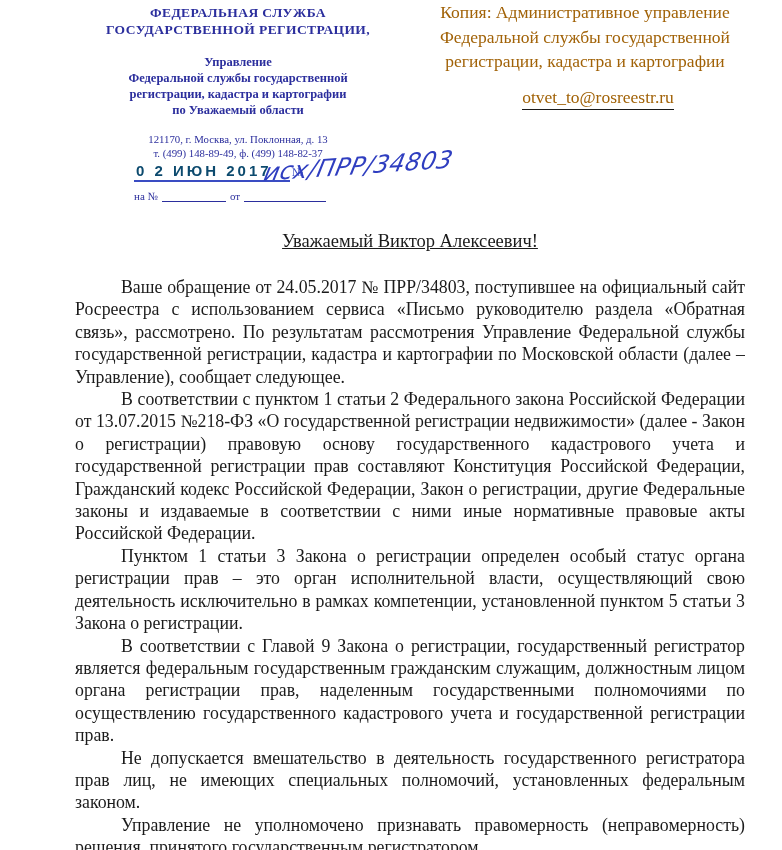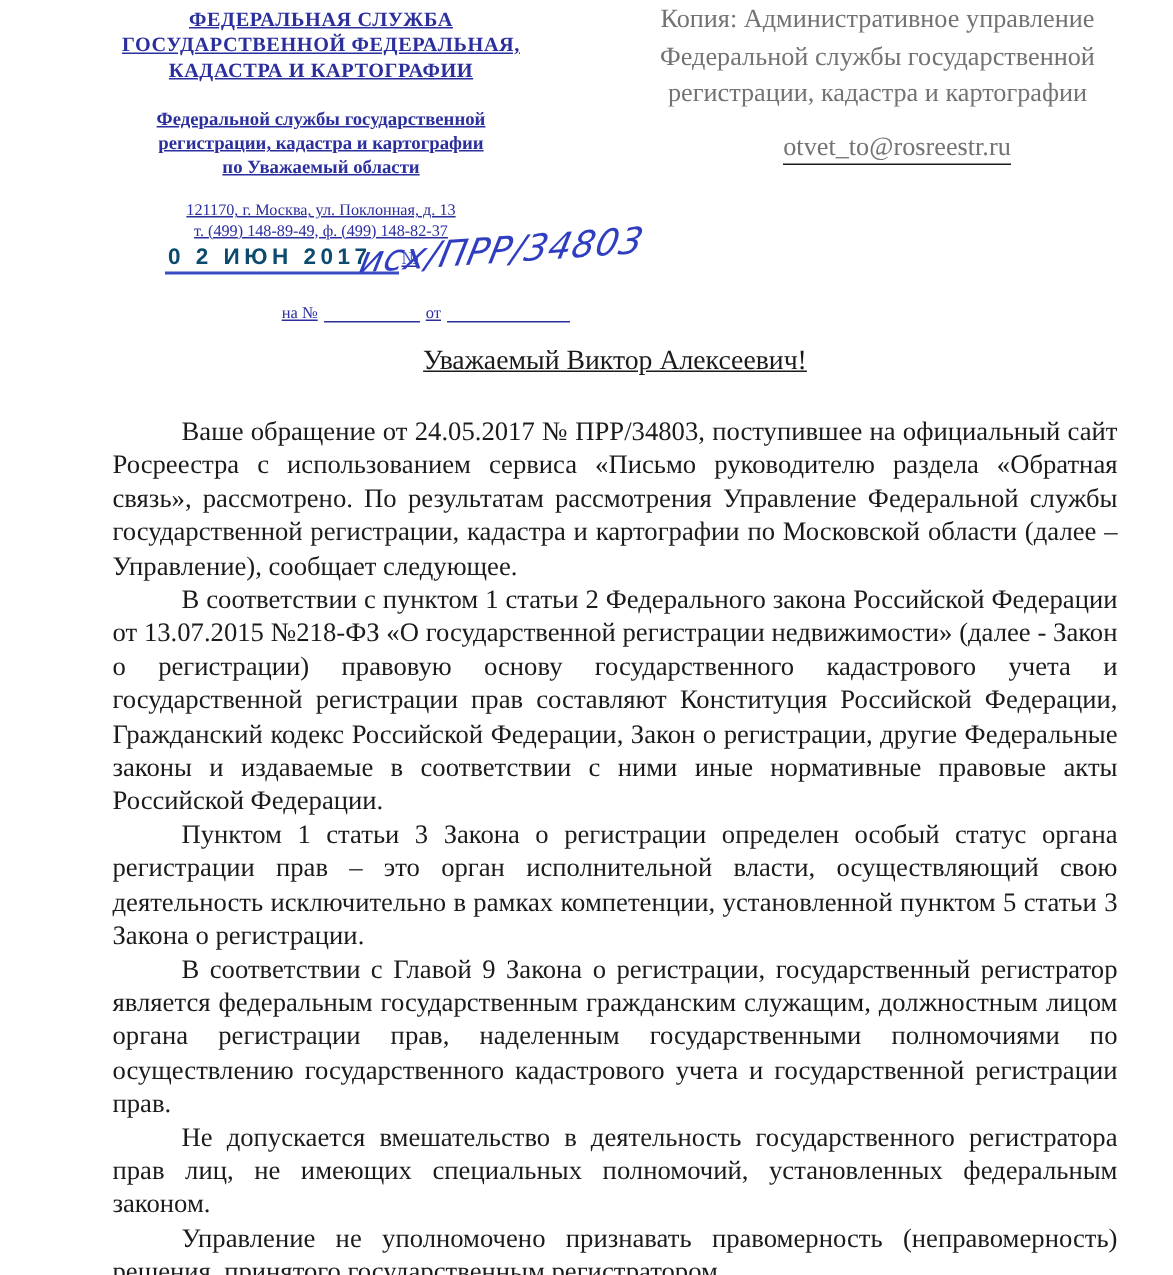--- a/index.html
+++ b/index.html
@@ -10,26 +10,25 @@
     margin: 0 auto;
     background: #ffffff;
     font-family: "Liberation Serif", serif;
     color: #1b1b1b;
     overflow: hidden;
   }
 
   
   .letterhead {
     position: absolute;
-    left: 48px;
+    left: 72px;
     top: 4px;
     width: 332px;
     text-align: center;
     color: #2b2e9d;
-    text-decoration: underline;
   }
   .agency-line {
     font-weight: bold;
     font-size: 13.5px;
     line-height: 17px;
     letter-spacing: 0.4px;
   }
   .office-block { margin-top: 16px; }
   .office-line {
     font-weight: bold;
@@ -71,22 +70,22 @@
     top: -9px;
     font-family: "DejaVu Sans", sans-serif;
     font-style: italic;
     font-size: 24px;
     letter-spacing: 0.5px;
     color: #2f3ec0;
     transform: rotate(-4deg) skewX(-16deg);
     white-space: nowrap;
   }
   .ref-row {
-    margin-top: 16px;
-    text-align: right;
+    margin-top: 4px;
+    text-align: left;
     padding-left: 62px;
     font-size: 11px;
     color: #2b2e9d;
     white-space: nowrap;
   }
   .blank {
     display: inline-block;
     border-bottom: 1px solid #2b2e9d;
     height: 12px;
     vertical-align: bottom;
@@ -94,21 +93,21 @@
   .blank-b1 { width: 64px; margin: 0 4px; }
   .blank-b2 { width: 82px; margin-left: 4px; }
 
   
   .recipient {
     position: absolute;
     left: 392px;
     top: 0;
     width: 386px;
     text-align: center;
-    color: #737373;
+    color: #a16207;
   }
   .copy-line {
     font-size: 17.5px;
     line-height: 24.5px;
   }
   .email {
     display: inline-block;
     margin-top: 13px;
     font-size: 17.5px;
     border-bottom: 1.2px solid #1b1b1b;
@@ -137,24 +136,24 @@
     line-height: 22.4px;
   }
 </style>
 </head>
 <body>
 
 <div class="page">
 
   <div class="letterhead">
     <div class="agency-line">ФЕДЕРАЛЬНАЯ СЛУЖБА</div>
-    <div class="agency-line">ГОСУДАРСТВЕННОЙ ФЕДЕРАЛЬНАЯ,</div>
-    <div class="agency-line">КАДАСТРА И КАРТОГРАФИИ</div>
+    <div class="agency-line">ГОСУДАРСТВЕННОЙ РЕГИСТРАЦИИ,</div>
 
     <div class="office-block">
+      <div class="office-line">Управление</div>
       <div class="office-line">Федеральной службы государственной</div>
       <div class="office-line">регистрации, кадастра и картографии</div>
       <div class="office-line">по Уважаемый области</div>
     </div>
 
     <div class="contact-block">
       <div class="contact-line">121170, г. Москва, ул. Поклонная, д. 13</div>
       <div class="contact-line">т. (499) 148-89-49, ф. (499) 148-82-37</div>
     </div>
 

